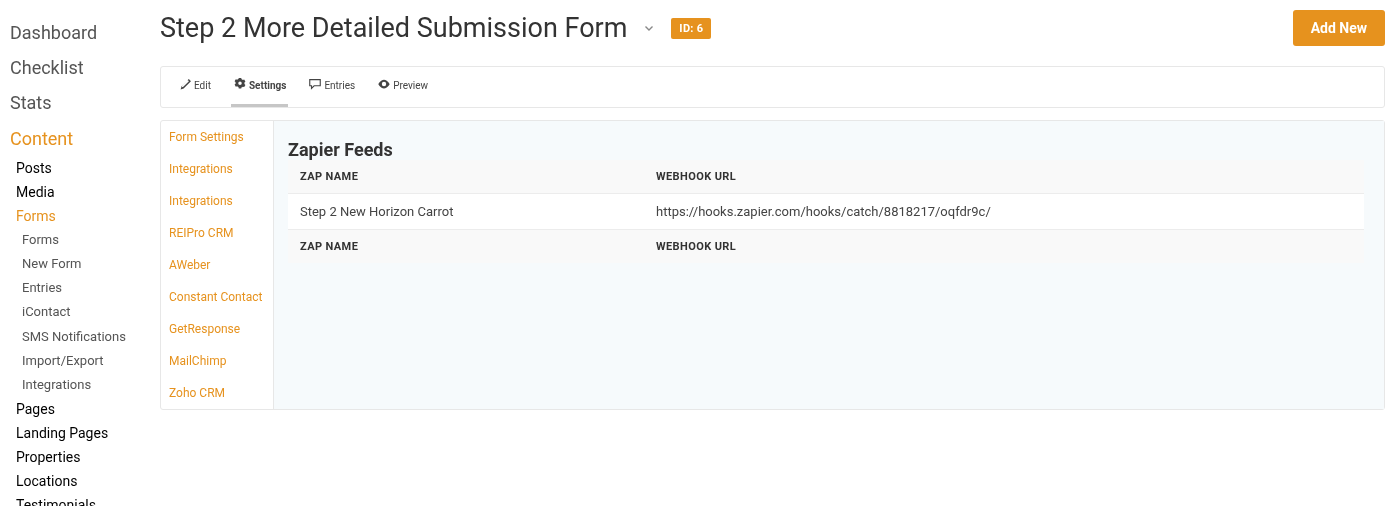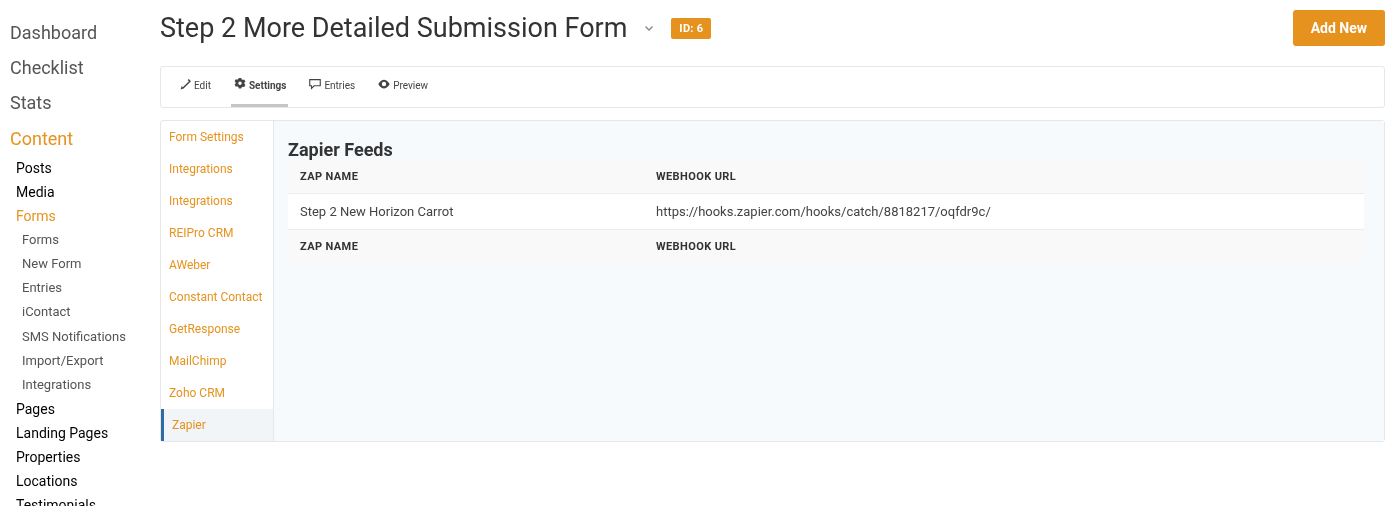--- a/index.html
+++ b/index.html
@@ -256,21 +256,20 @@
     <div class="settings-side">
       <div class="item">Form Settings</div>
       <div class="item">Integrations</div>
       <div class="item">Integrations</div>
       <div class="item">REIPro CRM</div>
       <div class="item">AWeber</div>
       <div class="item">Constant Contact</div>
       <div class="item">GetResponse</div>
       <div class="item">MailChimp</div>
       <div class="item">Zoho CRM</div>
-      <div class="item selected">Zapier</div>
     </div>
 
     <div class="content-area">
       <h2 class="content-title">Zapier Feeds</h2>
 
       <div class="zt-wrap">
         <table class="ztable">
           <thead>
             <tr>
               <th>ZAP NAME</th>

